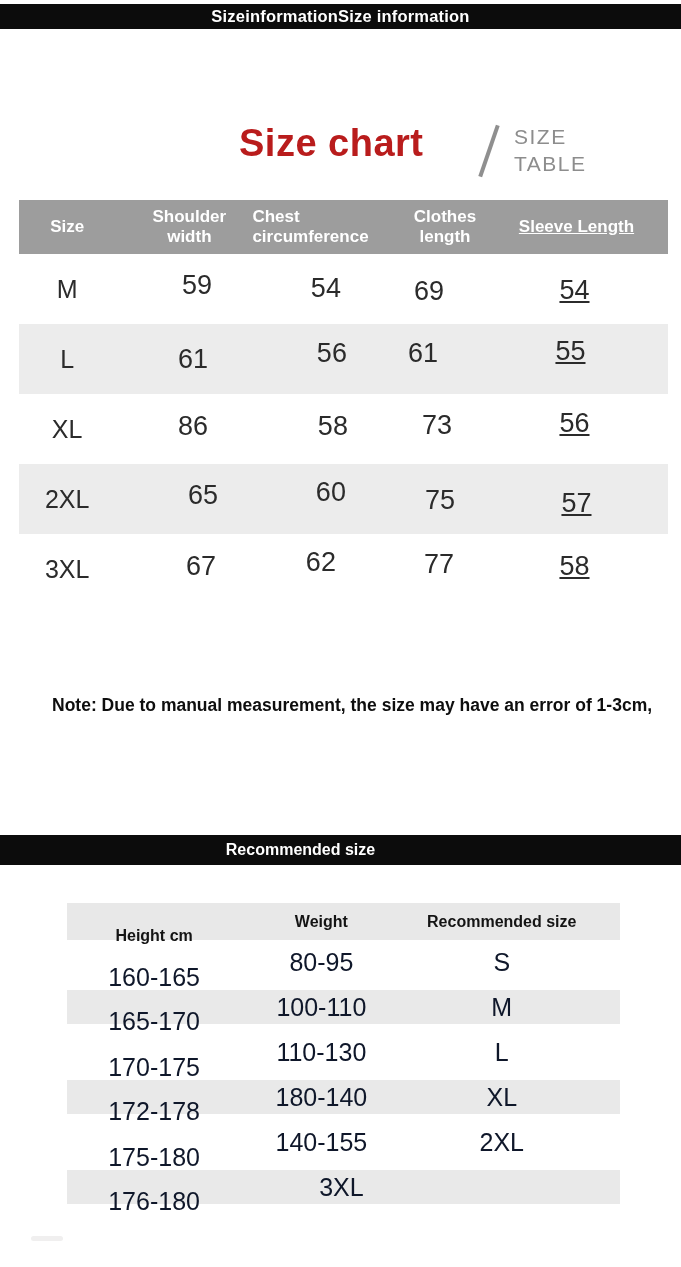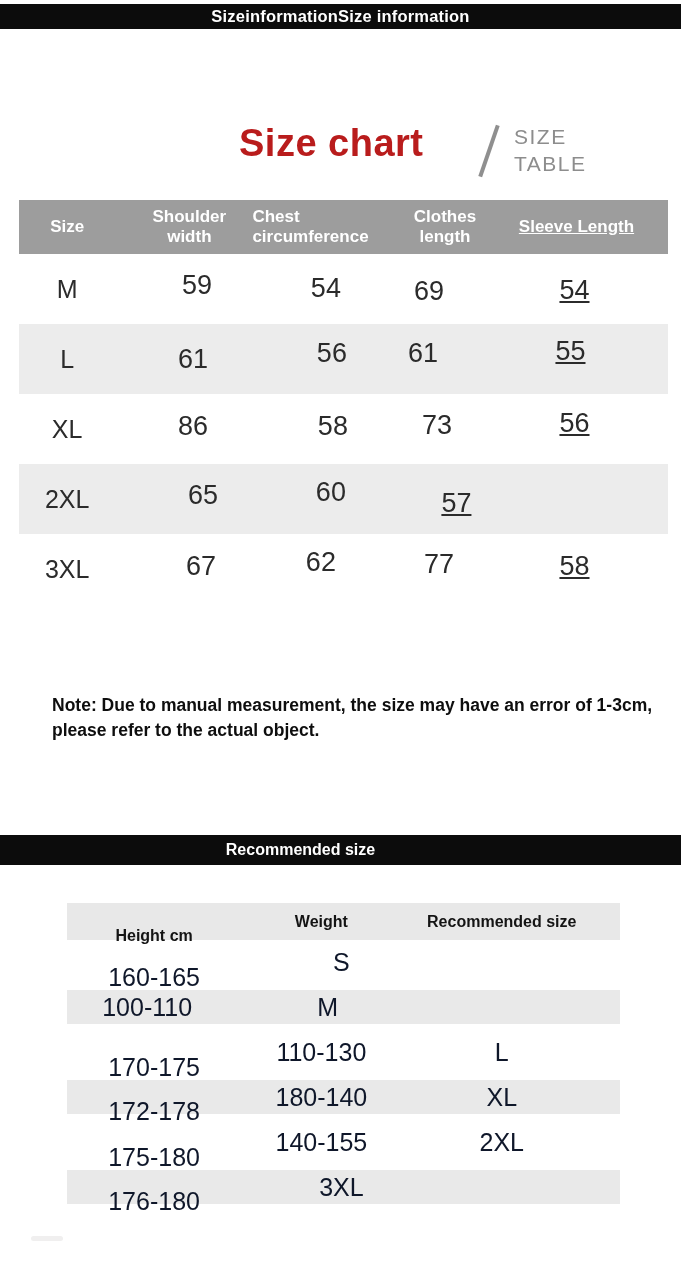--- a/index.html
+++ b/index.html
@@ -153,53 +153,55 @@
         <span class="t1c c0">XL</span>
         <span class="t1c c1">86</span>
         <span class="t1c c2">58</span>
         <span class="t1c c3">73</span>
         <span class="t1c c4">56</span>
       </div>
       <div class="t1-row striped">
         <span class="t1c c0">2XL</span>
         <span class="t1c c1">65</span>
         <span class="t1c c2">60</span>
+        <span class="t1c c3">75</span>
         <span class="t1c c4">57</span>
       </div>
       <div class="t1-row">
         <span class="t1c c0">3XL</span>
         <span class="t1c c1">67</span>
         <span class="t1c c2">62</span>
         <span class="t1c c3">77</span>
         <span class="t1c c4">58</span>
       </div>
     </div>
   </div>
 
   <div class="note">
     <div>Note: Due to manual measurement, the size may have an error of 1-3cm,</div>
-    <div>please refer to the actual object.</div>
   </div>
 
   <div class="banner2">
     <span>Recommended size</span>
   </div>
 
   <div class="table2">
     <div class="t2-head">
       <span class="t2c d0">Height cm</span>
       <span class="t2c d1">Weight</span>
       <span class="t2c d2">Recommended size</span>
     </div>
     <div class="t2-body">
       <div class="t2-row">
         <span class="t2c d0">160-165</span>
+        <span class="t2c d1">80-95</span>
         <span class="t2c d2">S</span>
       </div>
       <div class="t2-row striped">
+        <span class="t2c d0">165-170</span>
         <span class="t2c d1">100-110</span>
         <span class="t2c d2">M</span>
       </div>
       <div class="t2-row">
         <span class="t2c d0">170-175</span>
         <span class="t2c d1">110-130</span>
         <span class="t2c d2">L</span>
       </div>
       <div class="t2-row striped">
         <span class="t2c d0">172-178</span>

